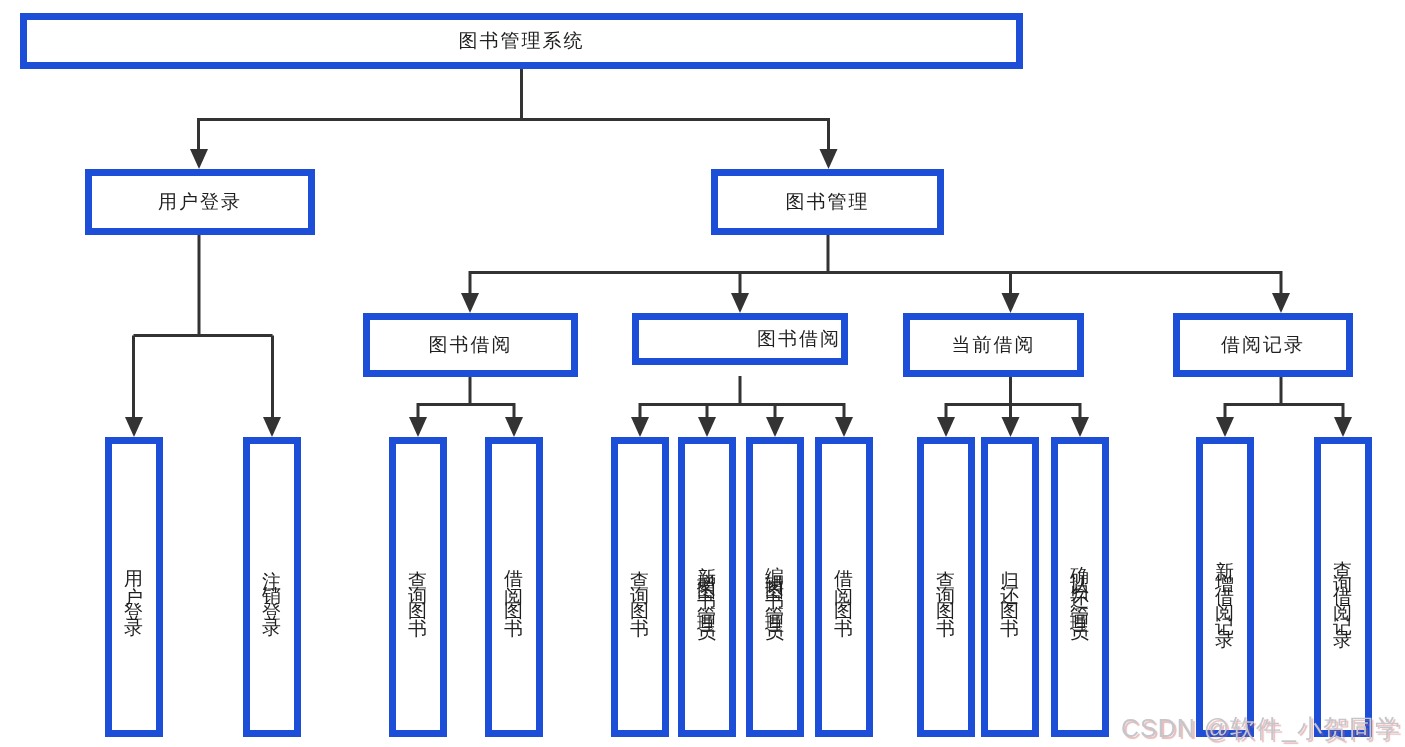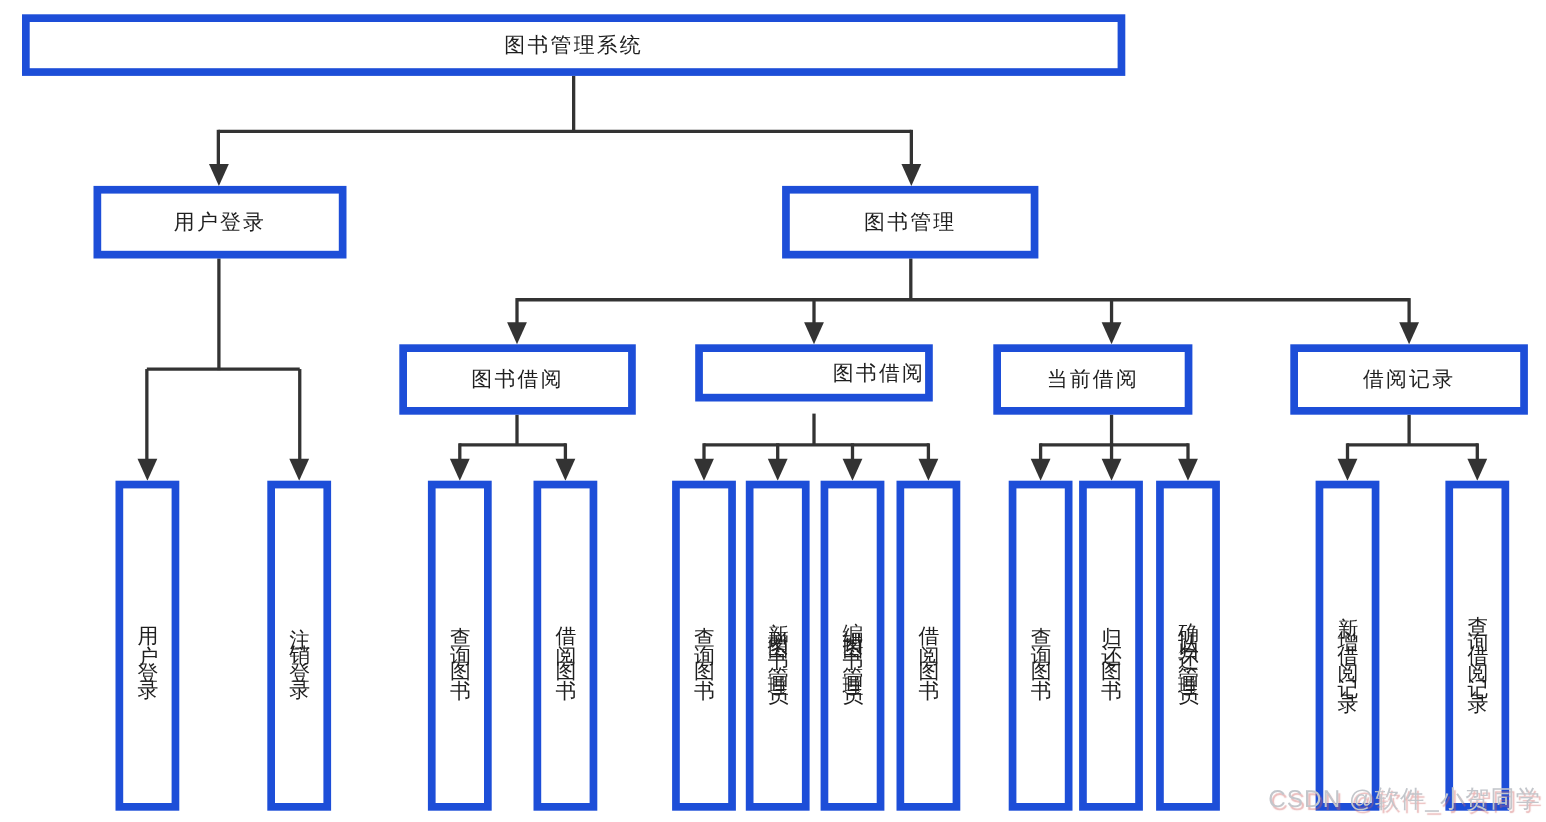--- a/index.html
+++ b/index.html
@@ -15,21 +15,21 @@
   .hlabel{font-size:19px;letter-spacing:2px;white-space:nowrap;}
   .vlabel{
     writing-mode:vertical-rl;text-orientation:mixed;
     font-size:19px;line-height:1;white-space:nowrap;
   }
   .ls-s{letter-spacing:16px;}
   .ls-m{letter-spacing:14px;}
   .ls-l{letter-spacing:8px;}
   .watermark{
     position:absolute;top:712px;right:4px;z-index:5;
-    font-size:22px;letter-spacing:1px;color:#c3c6cb;
+    font-size:25px;letter-spacing:1px;color:#c3c6cb;
     text-shadow:2px 2px 1px rgba(209,99,99,0.45);
     white-space:nowrap;
   }
 </style>
 </head>
 <body>
 
 <div class="stage">
 
   <svg class="connector-layer" width="1405" height="747" viewBox="0 0 1405 747">
@@ -112,21 +112,21 @@
 
   <div class="box" style="left:363px;top:313px;width:215px;height:64px;">
     <span class="hlabel">图书借阅</span>
   </div>
   <div class="box" style="left:632px;top:313px;width:216px;height:52px;justify-content:flex-end;">
     <span class="hlabel">图书借阅</span>
   </div>
   <div class="box" style="left:903px;top:313px;width:181px;height:64px;">
     <span class="hlabel">当前借阅</span>
   </div>
-  <div class="box" style="left:1173px;top:313px;width:216px;height:64px;">
+  <div class="box" style="left:1173px;top:313px;width:180px;height:64px;">
     <span class="hlabel">借阅记录</span>
   </div>
 
   <div class="box" style="left:105px;top:437px;width:58px;height:300px;">
     <span class="vlabel ls-s">用户登录</span>
   </div>
   <div class="box" style="left:243px;top:437px;width:58px;height:300px;">
     <span class="vlabel ls-s">注销登录</span>
   </div>
 

